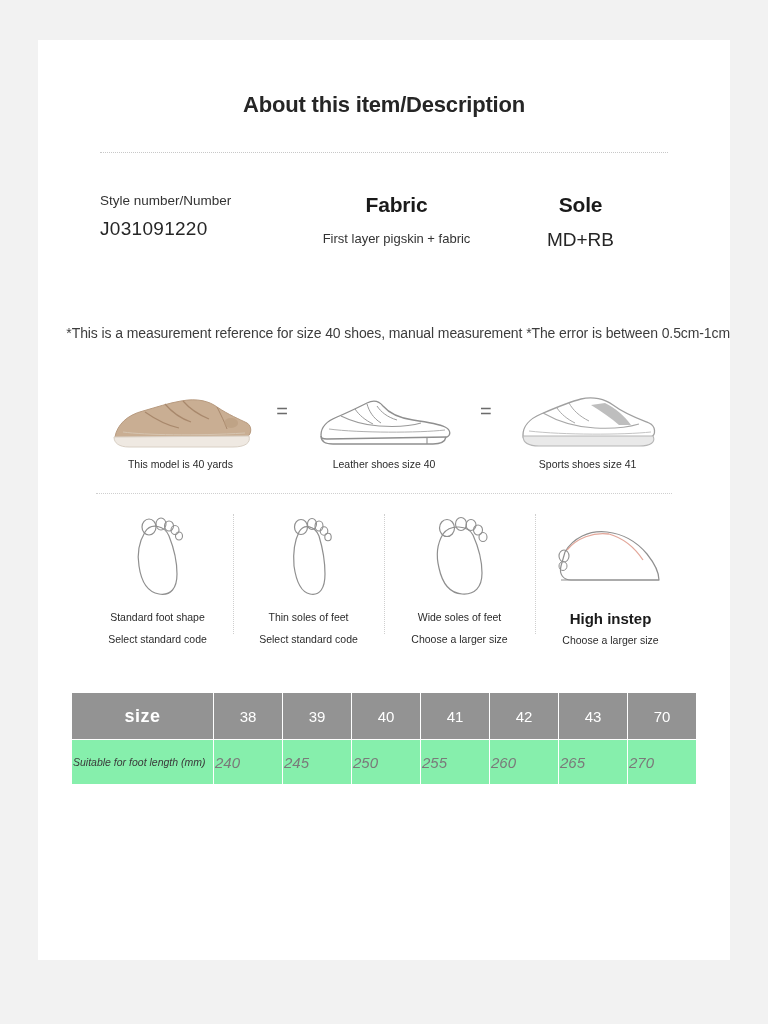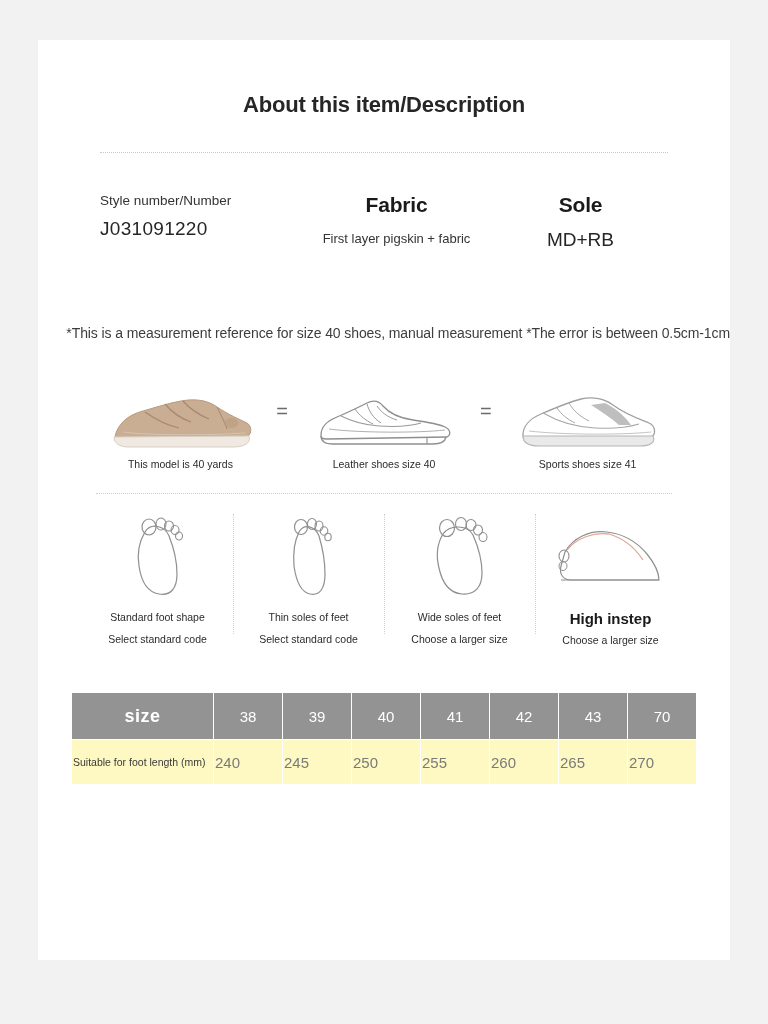--- a/index.html
+++ b/index.html
@@ -162,24 +162,25 @@
     height: 44px;
     font-size: 15px;
     font-weight: normal;
   }
   table.size-table thead th.first {
     font-size: 18px;
     font-weight: bold;
     letter-spacing: 0.5px;
   }
   table.size-table tbody td {
-    background: #fef9c3;
+    background: #86efac;
     height: 42px;
     color: #7a7a7a;
     font-size: 15px;
+    font-style: italic;
   }
   table.size-table tbody td.first {
     font-size: 10.5px;
     color: #3a3a3a;
   }
   col.c-first { width: 142px; }
   svg { display: block; margin: 0 auto; }
 </style>
 </head>
 <body>

